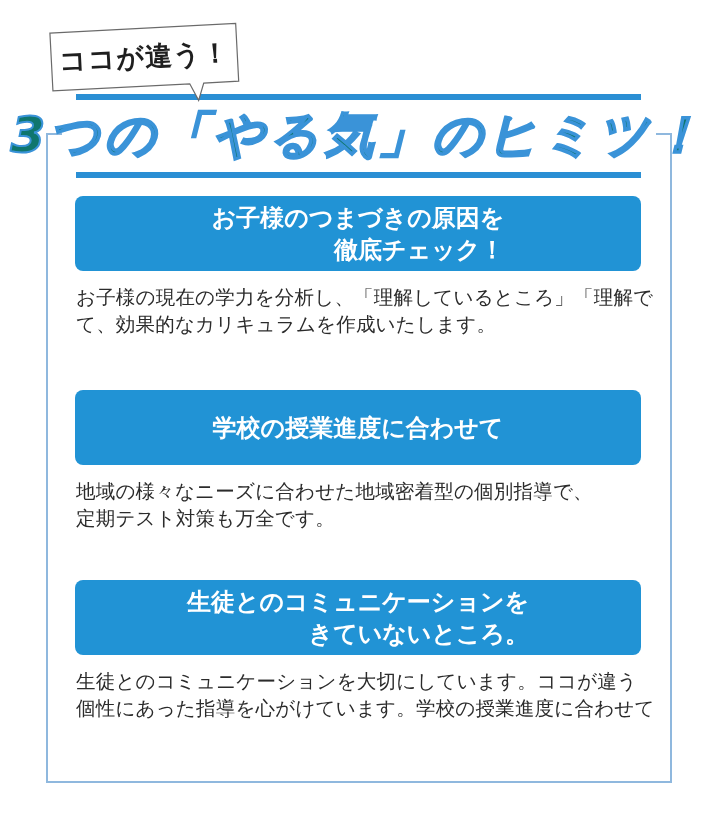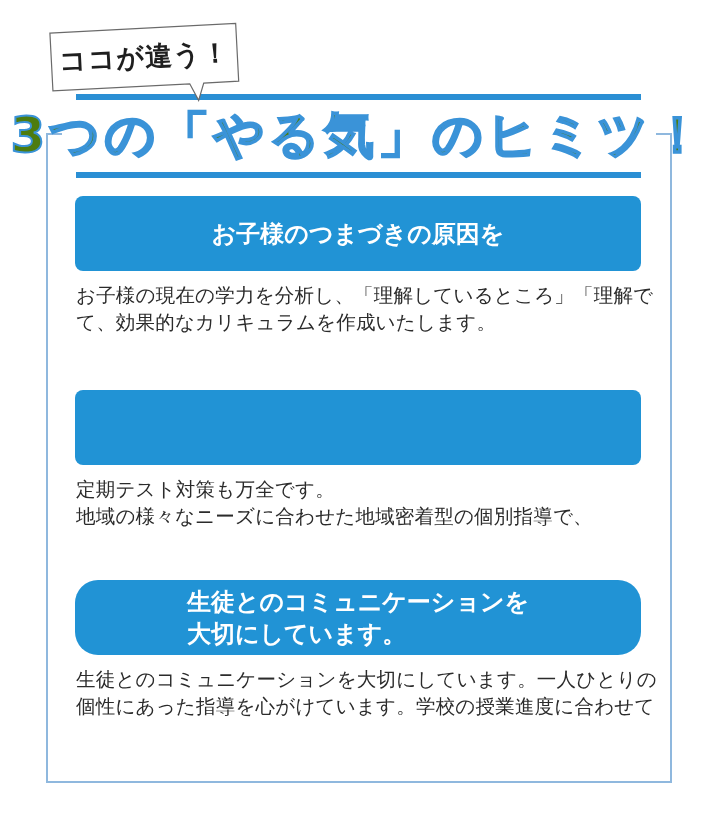--- a/index.html
+++ b/index.html
@@ -17,48 +17,49 @@
     .frame-stub.right { left: 656px; }
 
     .rule { position: absolute; left: 76px; width: 565px; height: 6px; background: #2a8fd4; }
     .rule.top { top: 94px; }
     .rule.bottom { top: 172px; }
 
     .title {
       position: absolute; left: 76px; top: 100px; width: 565px; height: 70px;
       display: flex; align-items: center; justify-content: center;
       font-size: 50px; font-weight: bold; letter-spacing: 4px;
-      color: #4d7c0f;
+      color: #0f766e;
       -webkit-text-stroke: 2px #3a93d8;
+      font-style: italic;
       white-space: nowrap;
     }
 
     .bubble {
       position: absolute; left: 52px; top: 32px; width: 188px; height: 60px;
       transform: rotate(-3deg); transform-origin: left bottom;
     }
     .bubble svg { position: absolute; left: 0; top: 0; overflow: visible; }
     .bubble-text {
       position: absolute; left: 0; top: 0; width: 188px; height: 60px;
       display: flex; align-items: center; justify-content: center;
       font-size: 27px; font-weight: bold; color: #1f1f1f; letter-spacing: 1px;
     }
 
     .card-head {
       position: absolute; left: 75px; width: 566px; height: 75px;
       background: #2193d5; border-radius: 8px;
-      display: flex; align-items: center; justify-content: center; text-align: left;
+      display: flex; align-items: center; justify-content: center; text-align: right;
       color: #ffffff; font-weight: bold; font-size: 24px; line-height: 32px;
     }
     .card-head span { display: block; }
     .card-body {
       position: absolute; left: 76px; width: 570px;
       font-size: 19.5px; line-height: 27px; color: #2b2b2b; letter-spacing: 0.2px;
     }
-    .card-body span { display: block; white-space: nowrap; font-family: Liberation Mono, monospace; }
+    .card-body span { display: block; white-space: nowrap; }
   </style>
 </head>
 <body>
 
 <div class="frame"></div>
 <div class="frame-stub left"></div>
 <div class="frame-stub right"></div>
 
 <div class="rule top"></div>
 <div class="rule bottom"></div>
@@ -68,38 +69,40 @@
 <div class="bubble">
   <svg width="188" height="80" viewBox="0 0 188 80">
     <path d="M1,1 L187,1 L187,59 L152,59 L146,76 L138,59 L1,59 Z" fill="#ffffff" stroke="#6a6a6a" stroke-width="1.2"></path>
   </svg>
   <div class="bubble-text">ココが違う！</div>
 </div>
 
 <div class="card-head" style="top:196px;">
   <div>
     <span>お子様のつまづきの原因を</span>
+    <span>徹底チェック！</span>
   </div>
 </div>
 <div class="card-body" style="top:284px;">
   <span>お子様の現在の学力を分析し、「理解しているところ」「理解で</span>
   <span>て、効果的なカリキュラムを作成いたします。</span>
 </div>
 
 <div class="card-head" style="top:390px;">
   <div>
+    <span>学校の授業進度に合わせて</span>
   </div>
 </div>
 <div class="card-body" style="top:478px;">
+  <span>地域の様々なニーズに合わせた地域密着型の個別指導で、</span>
   <span>定期テスト対策も万全です。</span>
-  <span>地域の様々なニーズに合わせた地域密着型の個別指導で、</span>
 </div>
 
-<div class="card-head" style="top:580px;border-radius:23px;">
+<div class="card-head" style="top:580px;">
   <div>
     <span>生徒とのコミュニケーションを</span>
-    <span>大切にしています。</span>
+    <span>きていないところ。</span>
   </div>
 </div>
 <div class="card-body" style="top:668px;">
-  <span>生徒とのコミュニケーションを大切にしています。一人ひとりの</span>
+  <span>生徒とのコミュニケーションを大切にしています。ココが違う</span>
   <span>個性にあった指導を心がけています。学校の授業進度に合わせて</span>
 </div>
 
 </body></html>

